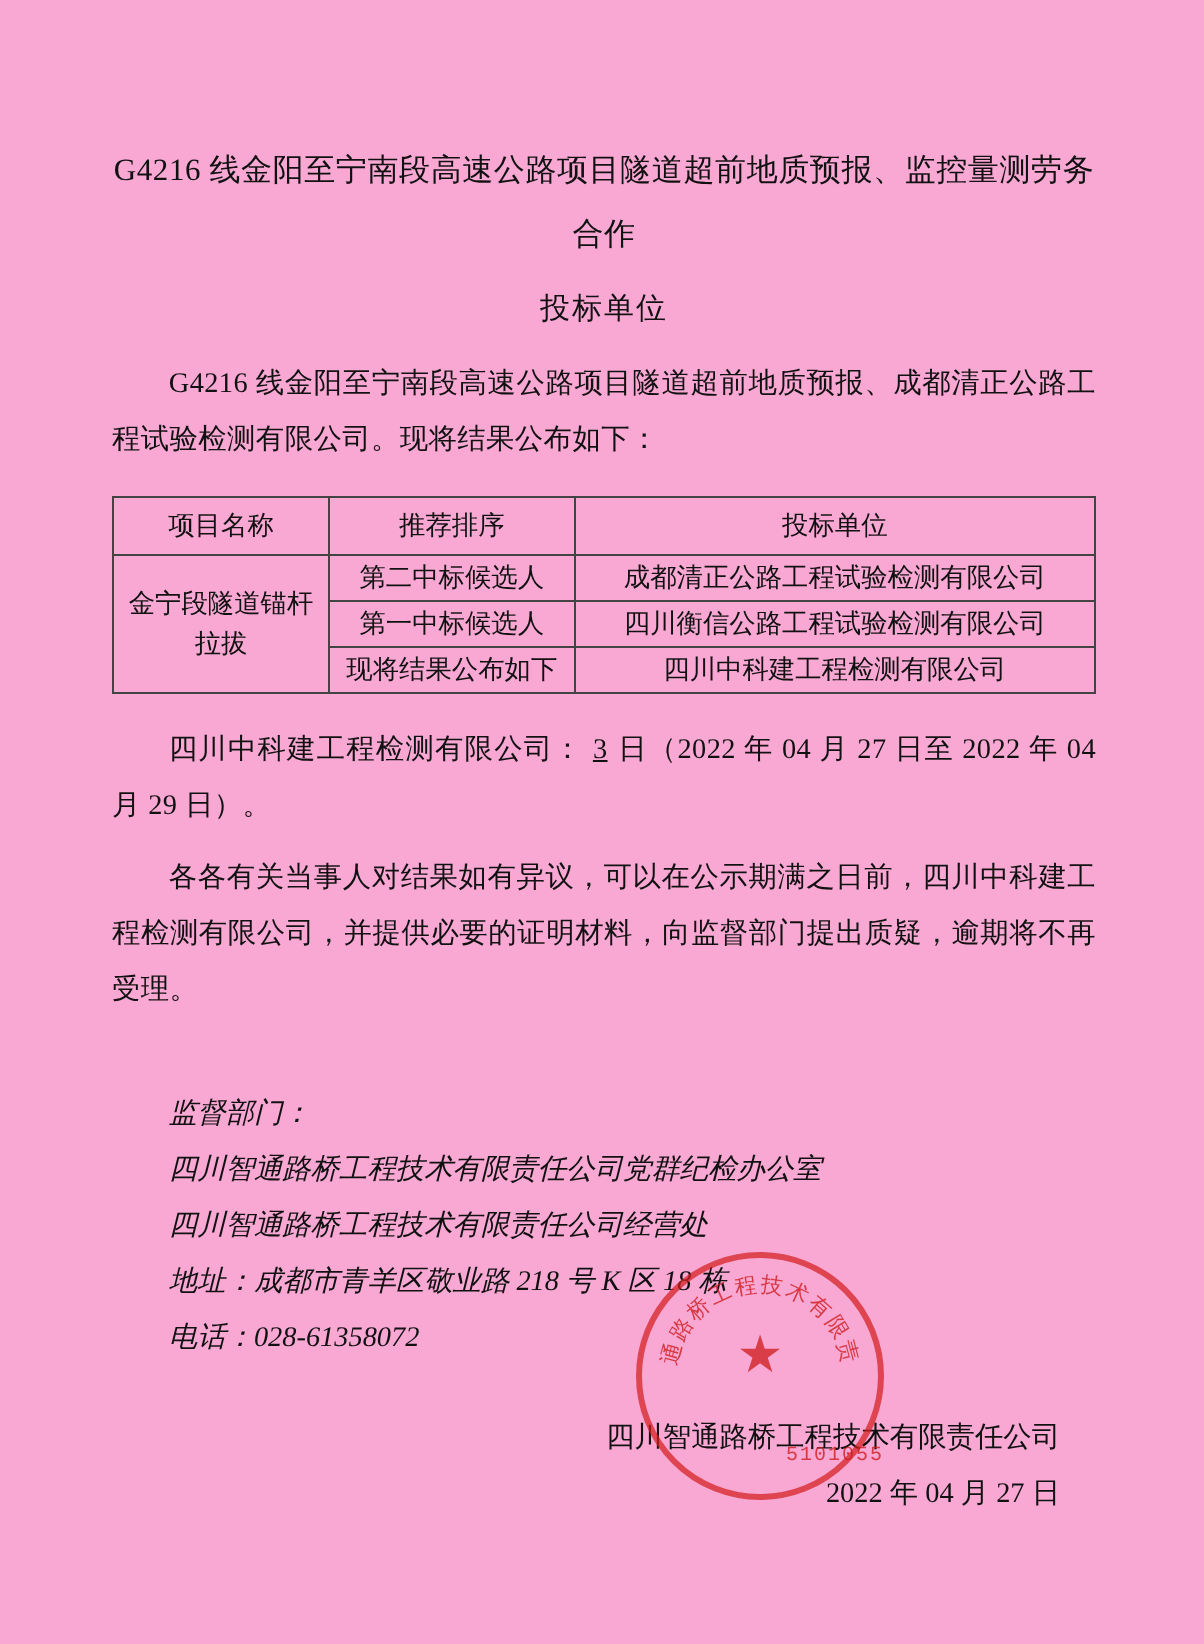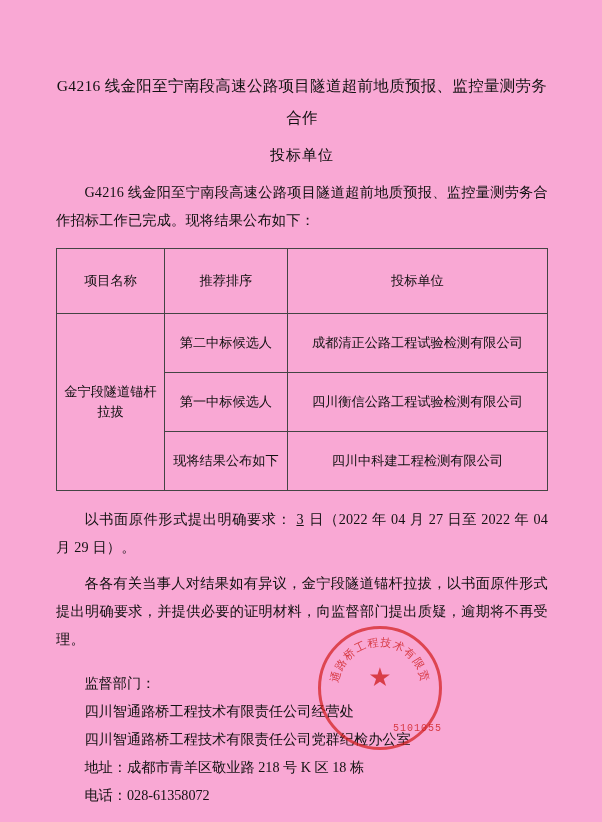--- a/index.html
+++ b/index.html
@@ -54,42 +54,43 @@
   }
   table.bid-table {
     width: 100%;
     border-collapse: collapse;
     margin-top: 14px;
     font-size: 13.2px;
   }
   table.bid-table td, table.bid-table th {
     border: 1px solid #444;
     text-align: center;
-    padding: 19px 2px;
+    padding: 1px 2px;
     font-weight: normal;
     line-height: 20px;
   }
   table.bid-table th {
     height: 26px;
   }
   .col-name { width: 22%; }
   .col-rank { width: 25%; }
   .col-unit { width: 53%; }
   .rowspan-cell {
     line-height: 22px;
   }
   .after-table {
     margin-top: 14px;
   }
   .u-num {
     text-decoration: underline;
     padding: 0 5px;
   }
   .block-lines {
-    margin-top: 16px;
+    margin-top: 34px;
+    font-style: italic;
   }
   .block-lines div {
     font-size: 14.2px;
     line-height: 28px;
     text-indent: 2em;
   }
   .signature {
     margin-top: 22px;
     font-size: 14.2px;
     line-height: 28px;
@@ -144,21 +145,21 @@
 <body>
 
 <div id="page">
 
   <div class="doc-body">
 
     <div class="doc-title">G4216 线金阳至宁南段高速公路项目隧道超前地质预报、监控量测劳务合作</div>
 
     <div class="doc-subtitle">投标单位</div>
 
-    <div class="para indent">G4216 线金阳至宁南段高速公路项目隧道超前地质预报、监控量测劳务合作招标工作已完成。现将结果公布如下：</div>
+    <div class="para indent">G4216 线金阳至宁南段高速公路项目隧道超前地质预报、成都清正公路工程试验检测有限公司。现将结果公布如下：</div>
 
     <table class="bid-table">
       <thead>
         <tr>
           <th class="col-name">项目名称</th>
           <th class="col-rank">推荐排序</th>
           <th class="col-unit">投标单位</th>
         </tr>
       </thead>
       <tbody>
@@ -172,29 +173,29 @@
           <td>四川衡信公路工程试验检测有限公司</td>
         </tr>
         <tr>
           <td>现将结果公布如下</td>
           <td>四川中科建工程检测有限公司</td>
         </tr>
       </tbody>
     </table>
 
     <div class="para indent after-table">
-      <span>以书面原件形式提出明确要求：</span><span class="u-num">3</span><span>日（2022 年 04 月 27 日至 2022 年 04 月 29 日）。</span>
+      <span>四川中科建工程检测有限公司：</span><span class="u-num">3</span><span>日（2022 年 04 月 27 日至 2022 年 04 月 29 日）。</span>
     </div>
 
-    <div class="para indent">各各有关当事人对结果如有异议，金宁段隧道锚杆拉拔，以书面原件形式提出明确要求，并提供必要的证明材料，向监督部门提出质疑，逾期将不再受理。</div>
+    <div class="para indent">各各有关当事人对结果如有异议，可以在公示期满之日前，四川中科建工程检测有限公司，并提供必要的证明材料，向监督部门提出质疑，逾期将不再受理。</div>
 
     <div class="block-lines">
       <div>监督部门：</div>
+      <div>四川智通路桥工程技术有限责任公司党群纪检办公室</div>
       <div>四川智通路桥工程技术有限责任公司经营处</div>
-      <div>四川智通路桥工程技术有限责任公司党群纪检办公室</div>
       <div>地址：成都市青羊区敬业路 218 号 K 区 18 栋</div>
       <div>电话：028-61358072</div>
     </div>
 
     <div class="signature">
       <div>四川智通路桥工程技术有限责任公司</div>
       <div>2022 年 04 月 27 日</div>
     </div>
 
   </div>

